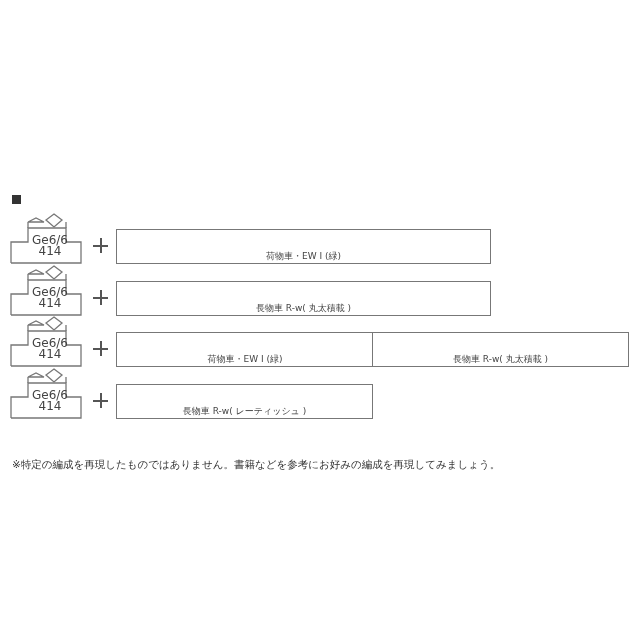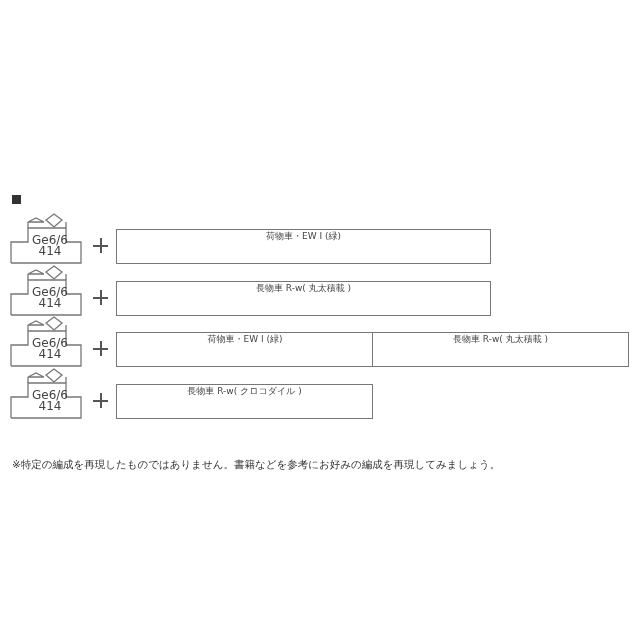--- a/index.html
+++ b/index.html
@@ -70,21 +70,21 @@
     }
     .plus::before { left: 7px; top: 0; width: 1.5px; height: 15px; }
     .plus::after { left: 0; top: 7px; width: 15px; height: 1.5px; }
     .car {
       position: absolute;
       height: 32px;
       border: 1.5px solid #777;
       background: #fff;
       box-sizing: border-box;
       display: flex;
-      align-items: flex-start;
+      align-items: flex-end;
       justify-content: center;
       font-size: 9px;
       color: #444;
       white-space: nowrap;
     }
     .note {
       position: absolute;
       left: 12px;
       top: 429px;
       font-size: 10.5px;
@@ -164,17 +164,17 @@
       <polygon points="45,2 53,8 45,15 37,8" fill="none" stroke="#777" stroke-width="1.3"></polygon>
       <polyline points="2,51 2,30 19,30 19,16 57,16 57,30 72,30 72,51 2,51" fill="none" stroke="#777" stroke-width="1.3"></polyline>
       <line x1="19" y1="16" x2="19" y2="10" stroke="#777" stroke-width="1.3"></line>
       <line x1="57" y1="16" x2="57" y2="10" stroke="#777" stroke-width="1.3"></line>
     </svg>
     <div class="loco-label l1">Ge6/6</div>
     <div class="loco-label l2">414</div>
   </div>
   <div class="plus" style="top:26px;"></div>
   <div class="car" style="left:116px; top:17px; width:257px; height:35px;">
-    <span>長物車 R-w( クロコダイル )</span>
+    <span>長物車 R-w( レーティッシュ )</span>
   </div>
 </div>
 
 <div class="note">※特定の編成を再現したものではありません。書籍などを参考にお好みの編成を再現してみましょう。</div>
 
 </body></html>

